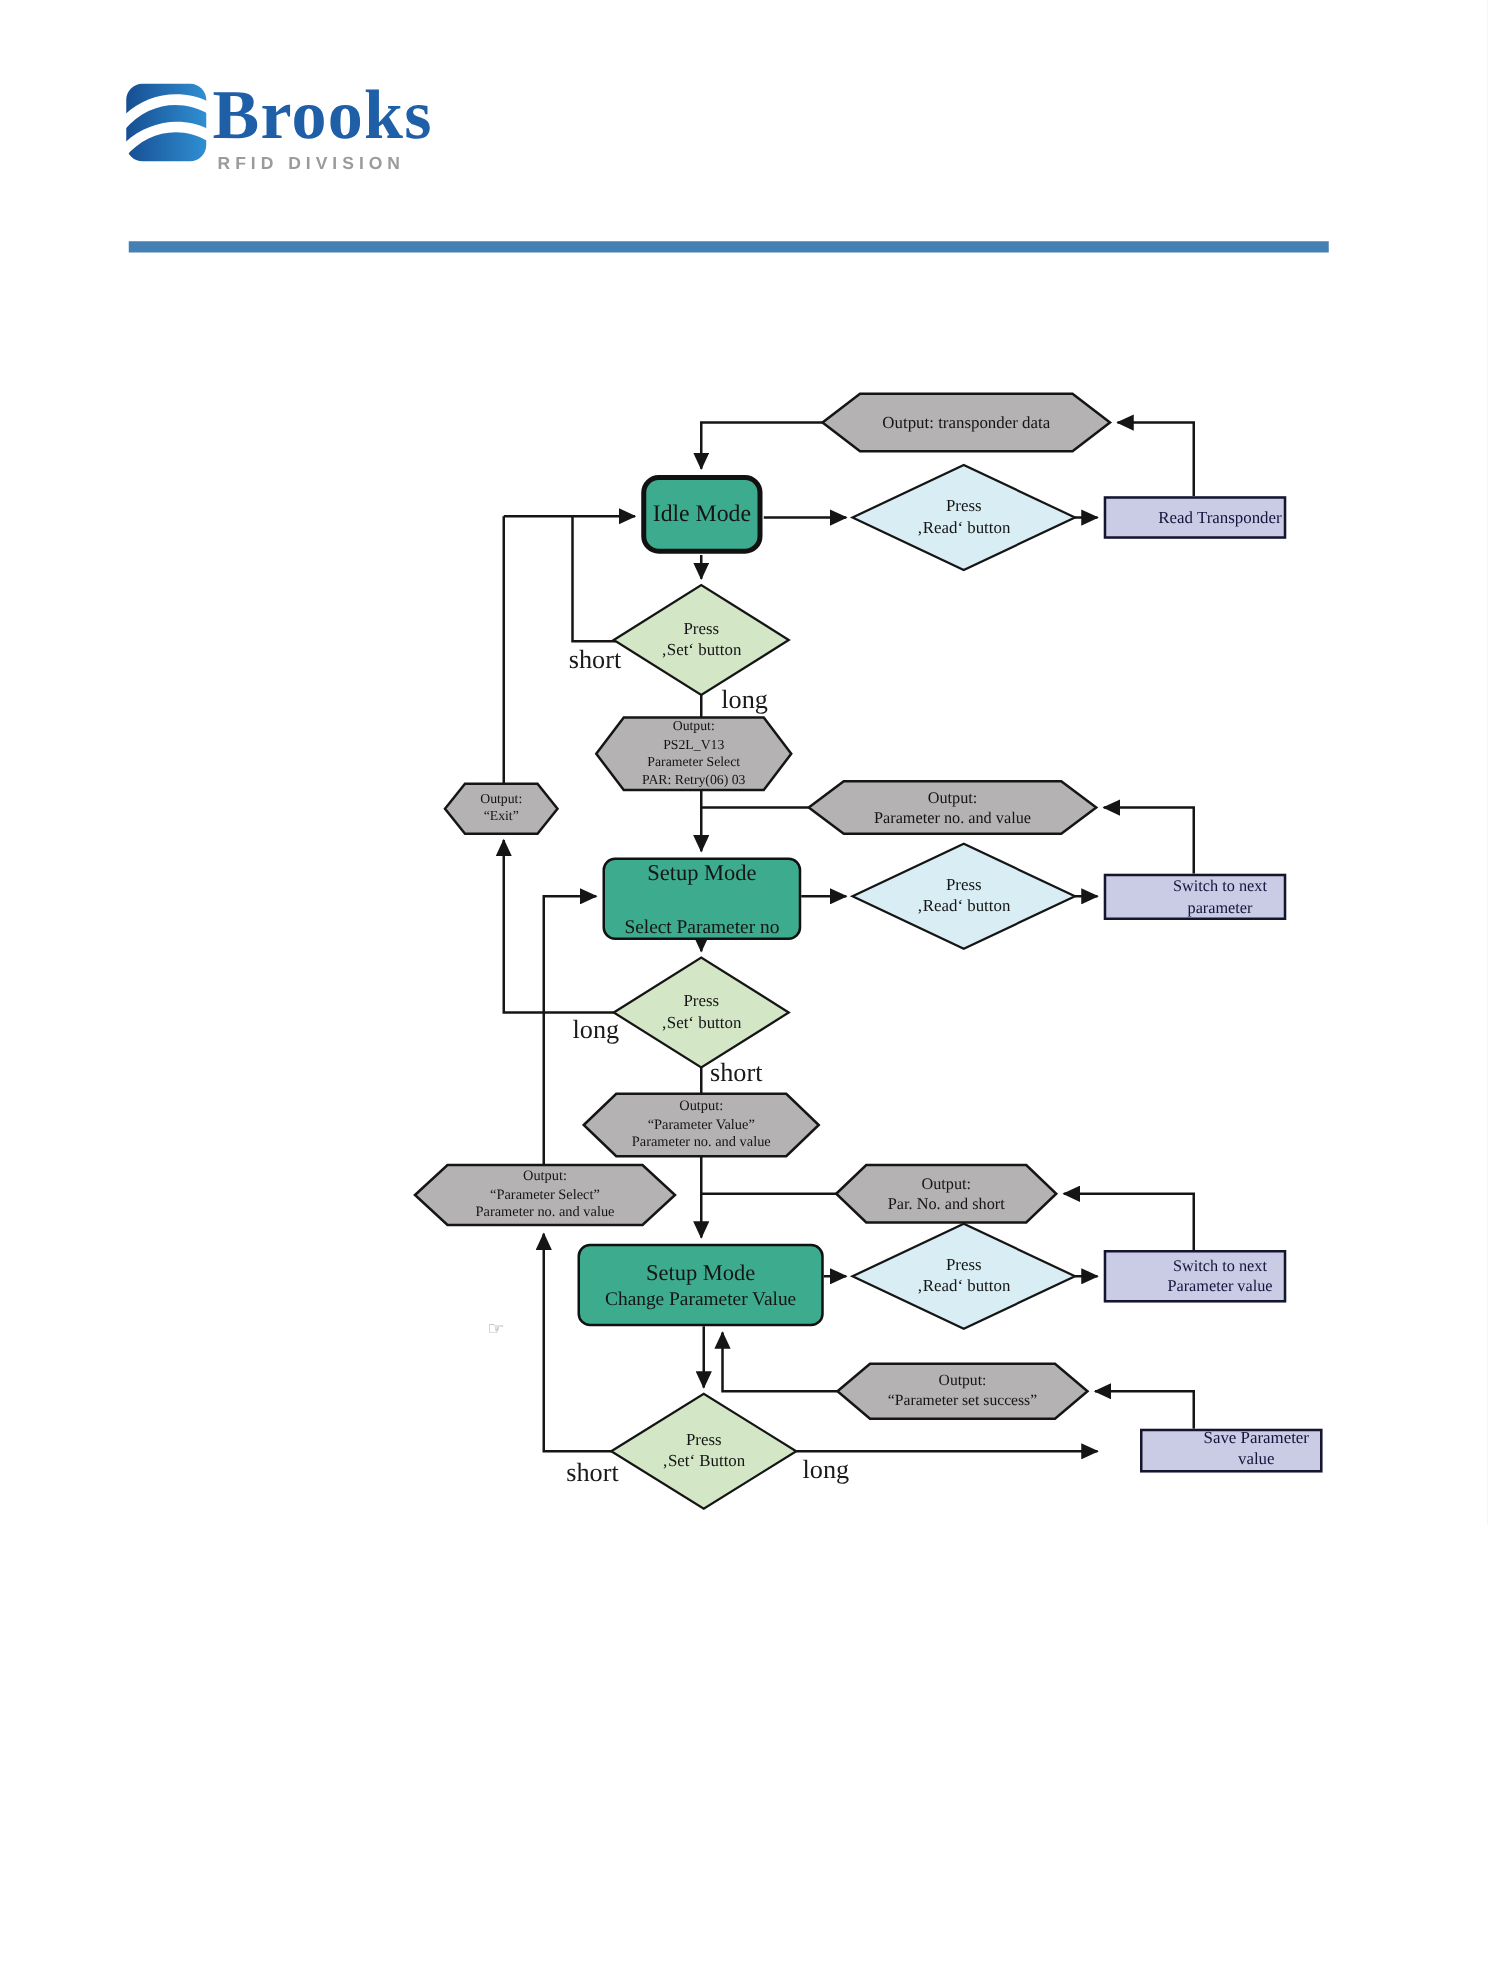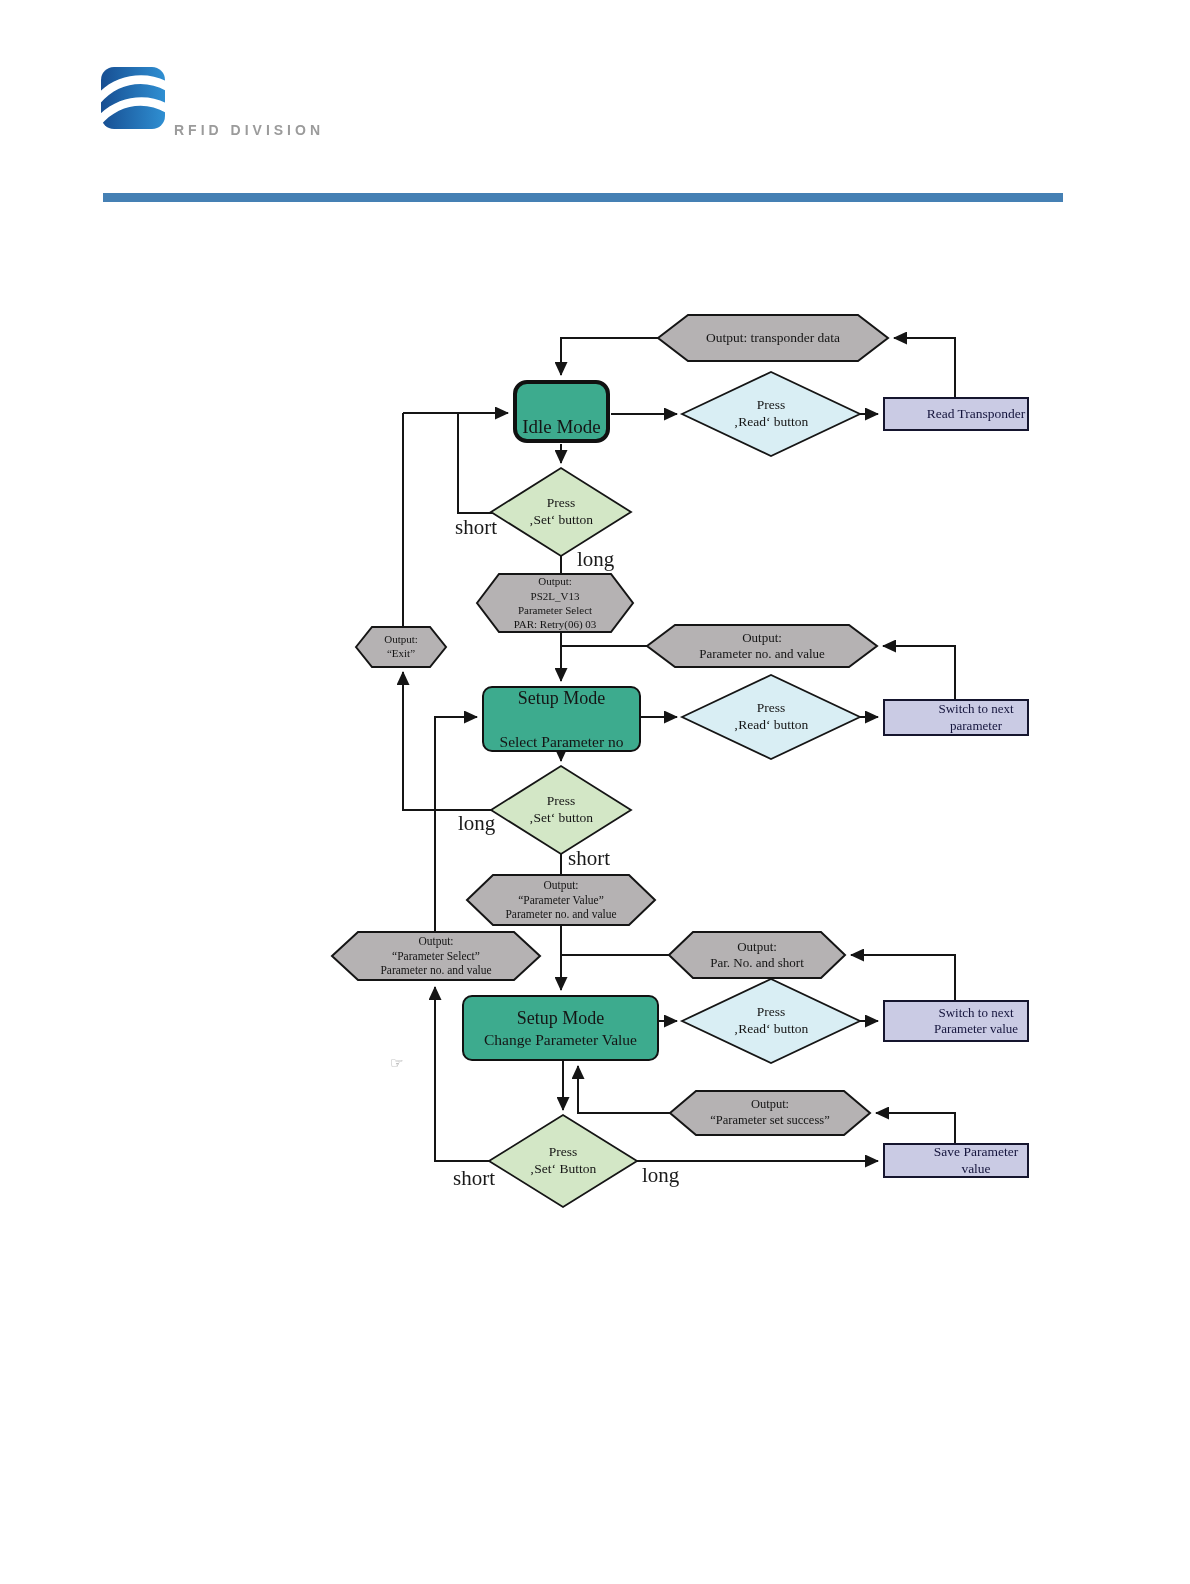--- a/index.html
+++ b/index.html
@@ -19,41 +19,42 @@
   .rule{position:absolute;left:103px;top:193px;width:960px;height:9px;background:var(--rule-blue);}
   
   .diagram-svg{position:absolute;left:0;top:0;width:1190px;height:1584px;}
   .edge{fill:none;stroke:var(--line-black);stroke-width:2px;}
   .hex{fill:var(--output-gray);stroke:var(--line-black);stroke-width:2px;}
   .dia-blue{fill:var(--decision-blue);stroke:var(--line-black);stroke-width:1.8px;}
   .dia-green{fill:var(--decision-green);stroke:var(--line-black);stroke-width:1.8px;}
   .node,.overlay{position:absolute;display:flex;flex-direction:column;align-items:center;
         justify-content:center;text-align:center;line-height:1.25;color:#151515;}
   .state{background:var(--state-green);border:2px solid #111;border-radius:10px;}
-  .state.thick{border-width:4px;border-radius:14px;justify-content:flex-end;}
+  .state.thick{border-width:4px;border-radius:14px;}
   .action{background:var(--action-lavender);border:2px solid #15152e;color:#14143c;padding-left:40px;}
   .elabel{position:absolute;font-size:21px;color:#1a1a1a;}
   .hand{position:absolute;font-size:15px;color:#8f8f8f;font-family:"DejaVu Sans",sans-serif;}
 </style>
 </head>
 <body>
 
 <div class="page">
 
   <svg class="logo-icon" width="66" height="64" viewBox="0 0 66 64">
     <defs>
       <linearGradient id="lg" x1="0" y1="0" x2="1" y2="0">
         <stop offset="0" stop-color="#174e92"></stop>
           <stop offset="1" stop-color="#2f8fd2"></stop>
       </linearGradient>
     </defs>
     <rect x="1" y="1" width="64" height="62" rx="13" fill="url(#lg)"></rect>
     <path d="M-4,30 C14,8 46,4 68,16 L68,26 C46,12 16,16 -2,40 Z" fill="#ffffff"></path>
     <path d="M-4,52 C16,30 46,26 68,38 L68,48 C46,34 18,38 0,60 Z" fill="#ffffff"></path>
   </svg>
+  <div class="brand">Brooks</div>
   <div class="division">RFID DIVISION</div>
   <div class="rule"></div>
 
   <svg class="diagram-svg" viewBox="0 0 1190 1584">
     <defs>
       <marker id="arrow" markerUnits="userSpaceOnUse" markerWidth="15" markerHeight="13" refX="13" refY="6.5" orient="auto">
         <path d="M0,0 L14,6.5 L0,13 Z" fill="#151515"></path>
       </marker>
     </defs>
 
@@ -120,21 +121,21 @@
     <span>Read Transponder</span>
   </div>
   <div class="node action" style="left:883px;top:699px;width:146px;height:37px;font-size:13px;">
     <span>Switch to next</span>
     <span>parameter</span>
   </div>
   <div class="node action" style="left:883px;top:1000px;width:146px;height:42px;font-size:13px;">
     <span>Switch to next</span>
     <span>Parameter value</span>
   </div>
-  <div class="node action" style="left:883px;top:1143px;width:146px;height:35px;font-size:13.5px;">
+  <div class="node action" style="left:912px;top:1143px;width:146px;height:35px;font-size:13.5px;justify-content:flex-end;">
     <span>Save Parameter value</span>
   </div>
 
   <div class="overlay" style="left:658px;top:315px;width:230px;height:46px;font-size:13.5px;">
     <span>Output: transponder data</span>
   </div>
   <div class="overlay" style="left:477px;top:574px;width:156px;height:58px;font-size:11px;line-height:1.3;">
     <span>Output:</span>
     <span>PS2L_V13</span>
     <span>Parameter Select</span>

